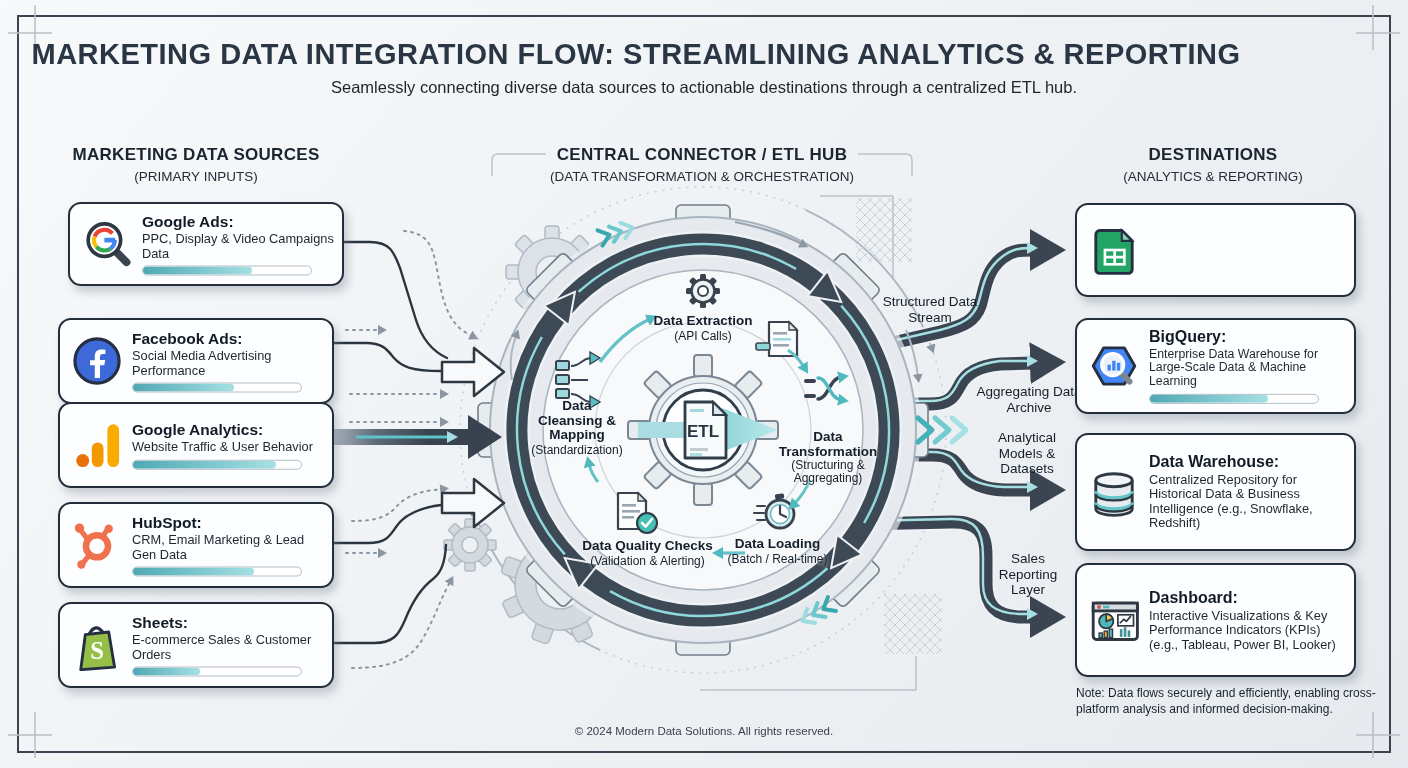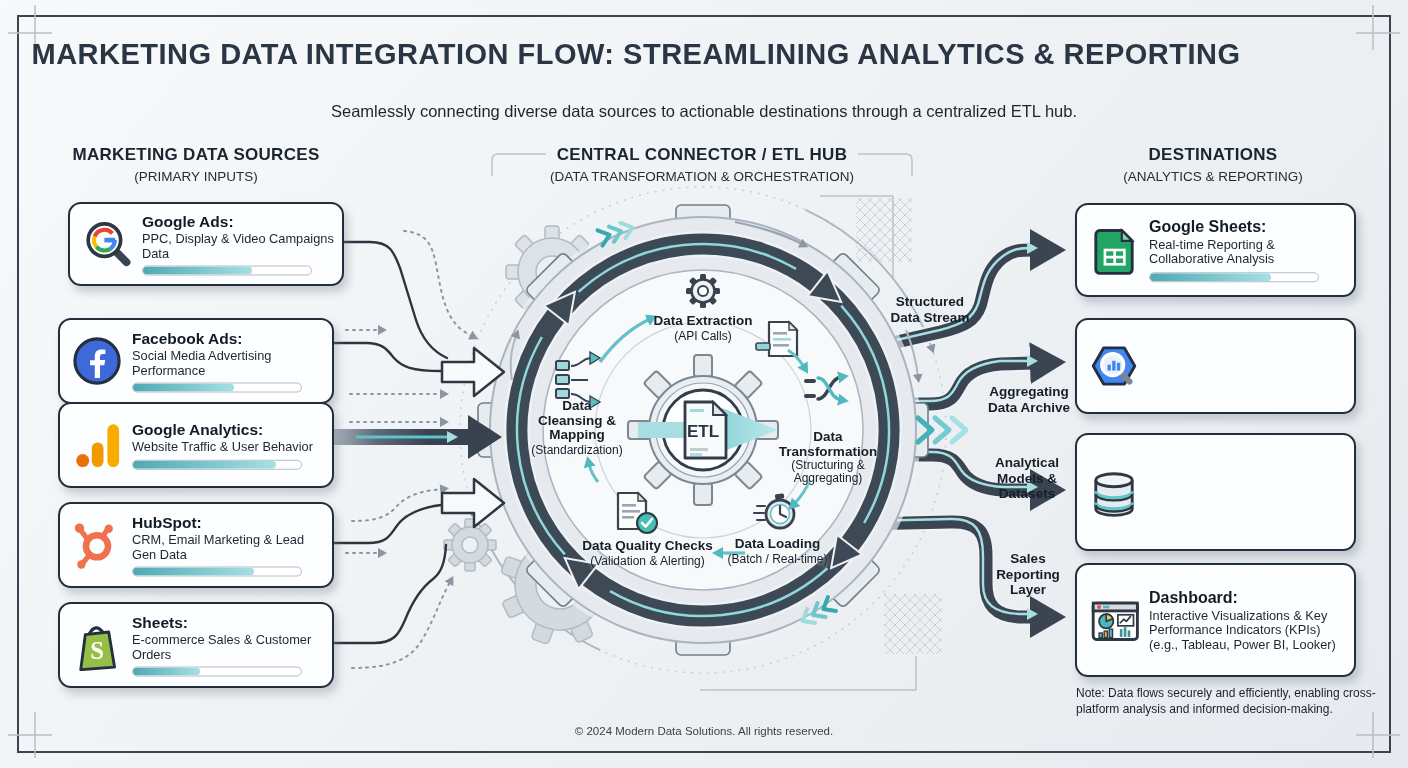--- a/index.html
+++ b/index.html
@@ -3,38 +3,38 @@
 <meta charset="utf-8">
 <style>
   html,body{margin:0;padding:0;background:#dfe3e8;}
   .canvas{position:relative;width:1408px;height:768px;overflow:hidden;
     font-family:"Liberation Sans",sans-serif;color:#1b2530;
     background:linear-gradient(130deg,#f7f9fa 0%,#eef1f4 55%,#e6eaee 100%);}
   svg.decor{position:absolute;left:0;top:0;}
   .abs{position:absolute;}
   .page-title{left:0;top:38px;width:1272px;text-align:center;font-size:29px;font-weight:bold;
     color:#2b3644;letter-spacing:.5px;}
-  .page-subtitle{left:0;top:78px;width:1408px;text-align:center;font-size:16.5px;color:#1d242c;margin-top:24px;}
+  .page-subtitle{left:0;top:78px;width:1408px;text-align:center;font-size:16.5px;color:#1d242c;}
   .col-header{text-align:center;font-size:17px;font-weight:bold;color:#1b2530;letter-spacing:.3px;}
   .col-subheader{text-align:center;font-size:13.5px;color:#232d38;margin-top:3px;font-weight:normal;}
   .card{position:absolute;background:#fdfeff;border:2.5px solid #242e3a;border-radius:13px;
     box-shadow:4px 6px 8px rgba(120,134,148,.38);}
   .card .cicon{position:absolute;left:11px;top:50%;transform:translateY(-50%);width:52px;height:52px;}
   .card .cbody{position:absolute;left:72px;top:50%;transform:translateY(-50%);right:8px;}
   .card .ctitle{font-size:15.5px;font-weight:bold;color:#111b26;line-height:1.1;}
   .card .cdesc{font-size:12.8px;color:#1c2630;line-height:1.13;margin-top:2px;}
   .pbar{margin-top:5px;height:8px;border:1px solid #b4bdc6;border-radius:5px;background:#ffffff;width:168px;overflow:hidden;}
   .pfill{height:100%;border-radius:4px;background:linear-gradient(90deg,#4fa9b4,#a5e0e3);}
   .stage{position:absolute;text-align:center;color:#141e29;text-shadow:0 1px 3px rgba(247,250,251,.85);}
   .stage b{display:block;font-size:13.5px;line-height:1.08;}
   .stage span{display:block;font-size:12px;line-height:1.1;margin-top:1px;}
   .stage .w120{width:120px;margin:0 auto;}
   .stage .w96{width:96px;margin:0 auto;}
   .stage .w92{width:92px;margin:0 auto;}
-  .stream{position:absolute;font-weight:bold;font-size:13.5px;text-align:center;color:#141e29;line-height:1.15;}
+  .stream{position:absolute;font-weight:normal;font-size:13.5px;text-align:center;color:#141e29;line-height:1.15;}
   .note{position:absolute;font-size:12px;color:#18222c;line-height:1.3;}
   .footer{position:absolute;left:0;top:725px;width:1408px;text-align:center;font-size:11.5px;color:#39424c;}
 </style>
 </head>
 <body>
 
 <div class="canvas">
 
 <svg class="decor" width="1408" height="768" viewBox="0 0 1408 768">
   <defs>
@@ -508,63 +508,67 @@
   <b>Data Quality Checks</b>
       <span>(Validation &amp; Alerting)</span>
 </div>
 <div class="stage" style="left:507px;top:399px;width:140px;">
   <b class="w92">Data Cleansing &amp; Mapping</b>
       <span>(Standardization)</span>
 </div>
 
 <div class="stream" style="left:880px;top:294px;width:100px;">Structured Data Stream</div>
 <div class="stream" style="left:976px;top:384px;width:106px;">Aggregating Data Archive</div>
-<div class="stream" style="left:982px;top:455px;width:90px;">Analytical Models &amp; Datasets</div>
+<div class="stream" style="left:982px;top:430px;width:90px;">Analytical Models &amp; Datasets</div>
 <div class="stream" style="left:992px;top:551px;width:72px;">Sales Reporting Layer</div>
 
 <div class="card" style="left:1075px;top:203px;width:277px;height:90px;">
   <svg class="cicon" viewBox="0 0 40 40">
     <path d="M9,5 h17 l8,8 v22 a3,3 0 0 1 -3,3 h-22 a3,3 0 0 1 -3,-3 v-27 a3,3 0 0 1 3,-3 z" fill="#23A566" stroke="#243042" stroke-width="2.2"></path>
     <path d="M26,5 l8,8 h-8 z" fill="#8ED1B1" stroke="#243042" stroke-width="1.6"></path>
     <g stroke="#ffffff" stroke-width="2" fill="none">
       <rect x="13" y="20" width="15" height="11"></rect>
       <path d="M13,25.5 H28 M20.5,20 V31"></path>
     </g>
   </svg>
-  <div class="cbody">
-    <div class="ctitle" style="font-size:16px;">Google Sheets:</div>
-    <div class="cdesc">Real-time Reporting &amp; Collaborative Analysis</div>
-    <div class="pbar">
-          <div class="pfill" style="width: 72%;"></div>
-        </div>
-  </div>
 </div>
 
 <div class="card" style="left:1075px;top:318px;width:277px;height:92px;">
   <svg class="cicon" viewBox="0 0 40 40">
     <polygon points="36,20 28,33.9 12,33.9 4,20 12,6.1 28,6.1" fill="#4285F4" stroke="#243042" stroke-width="2.2" stroke-linejoin="round"></polygon>
     <line x1="26" y1="26" x2="32" y2="32" stroke="#7d8792" stroke-width="4.5" stroke-linecap="round"></line>
     <circle cx="19" cy="19" r="8.5" fill="#EAF1FB" stroke="#ffffff" stroke-width="2.4"></circle>
     <g fill="#4285F4">
       <rect x="15" y="19" width="2.6" height="4.5"></rect>
       <rect x="18.6" y="16" width="2.6" height="7.5"></rect>
       <rect x="22.2" y="17.5" width="2.6" height="6"></rect>
     </g>
   </svg>
+  <div class="cbody">
+    <div class="ctitle" style="font-size:16px;">BigQuery:</div>
+    <div class="cdesc" style="font-size:12.3px;">Enterprise Data Warehouse for Large-Scale Data &amp; Machine Learning</div>
+    <div class="pbar">
+          <div class="pfill" style="width: 70%;"></div>
+        </div>
+  </div>
 </div>
 
 <div class="card" style="left:1075px;top:433px;width:277px;height:114px;">
   <svg class="cicon" viewBox="0 0 40 40">
     <path d="M6,11 v22 a14,5 0 0 0 28,0 v-22" fill="#e6ebef" stroke="#2e3842" stroke-width="2.2"></path>
     <path d="M6,19.5 a14,5 0 0 0 28,0" fill="none" stroke="#63c6c9" stroke-width="2.4"></path>
     <path d="M6,21.5 a14,5 0 0 0 28,0" fill="none" stroke="#2e3842" stroke-width="1.8"></path>
     <path d="M6,28 a14,5 0 0 0 28,0" fill="none" stroke="#63c6c9" stroke-width="2.4"></path>
     <path d="M6,30 a14,5 0 0 0 28,0" fill="none" stroke="#2e3842" stroke-width="1.8"></path>
     <ellipse cx="20" cy="11" rx="14" ry="5" fill="#f2f5f7" stroke="#2e3842" stroke-width="2.2"></ellipse>
   </svg>
+  <div class="cbody">
+    <div class="ctitle" style="font-size:16px;">Data Warehouse:</div>
+    <div class="cdesc">Centralized Repository for Historical Data &amp; Business Intelligence (e.g., Snowflake, Redshift)</div>
+  </div>
 </div>
 
 <div class="card" style="left:1075px;top:563px;width:277px;height:110px;">
   <svg class="cicon" viewBox="0 0 40 40">
     <rect x="4" y="7" width="34" height="28" rx="2.5" fill="#fdfdfd" stroke="#2e3842" stroke-width="2.2"></rect>
     <rect x="4" y="7" width="34" height="6" fill="#d7dce1" stroke="#2e3842" stroke-width="2.2"></rect>
     <circle cx="8.5" cy="10" r="1.5" fill="#e05252"></circle>
     <rect x="11.5" y="9" width="5" height="2" fill="#4fb6bd"></rect>
     <circle cx="14" cy="21" r="5.5" fill="#4fb6bd" stroke="#2e3842" stroke-width="1.4"></circle>
     <path d="M14,21 L14,15.5 A5.5,5.5 0 0 1 19,19 Z" fill="#f2c94c" stroke="#2e3842" stroke-width="1.2"></path>

